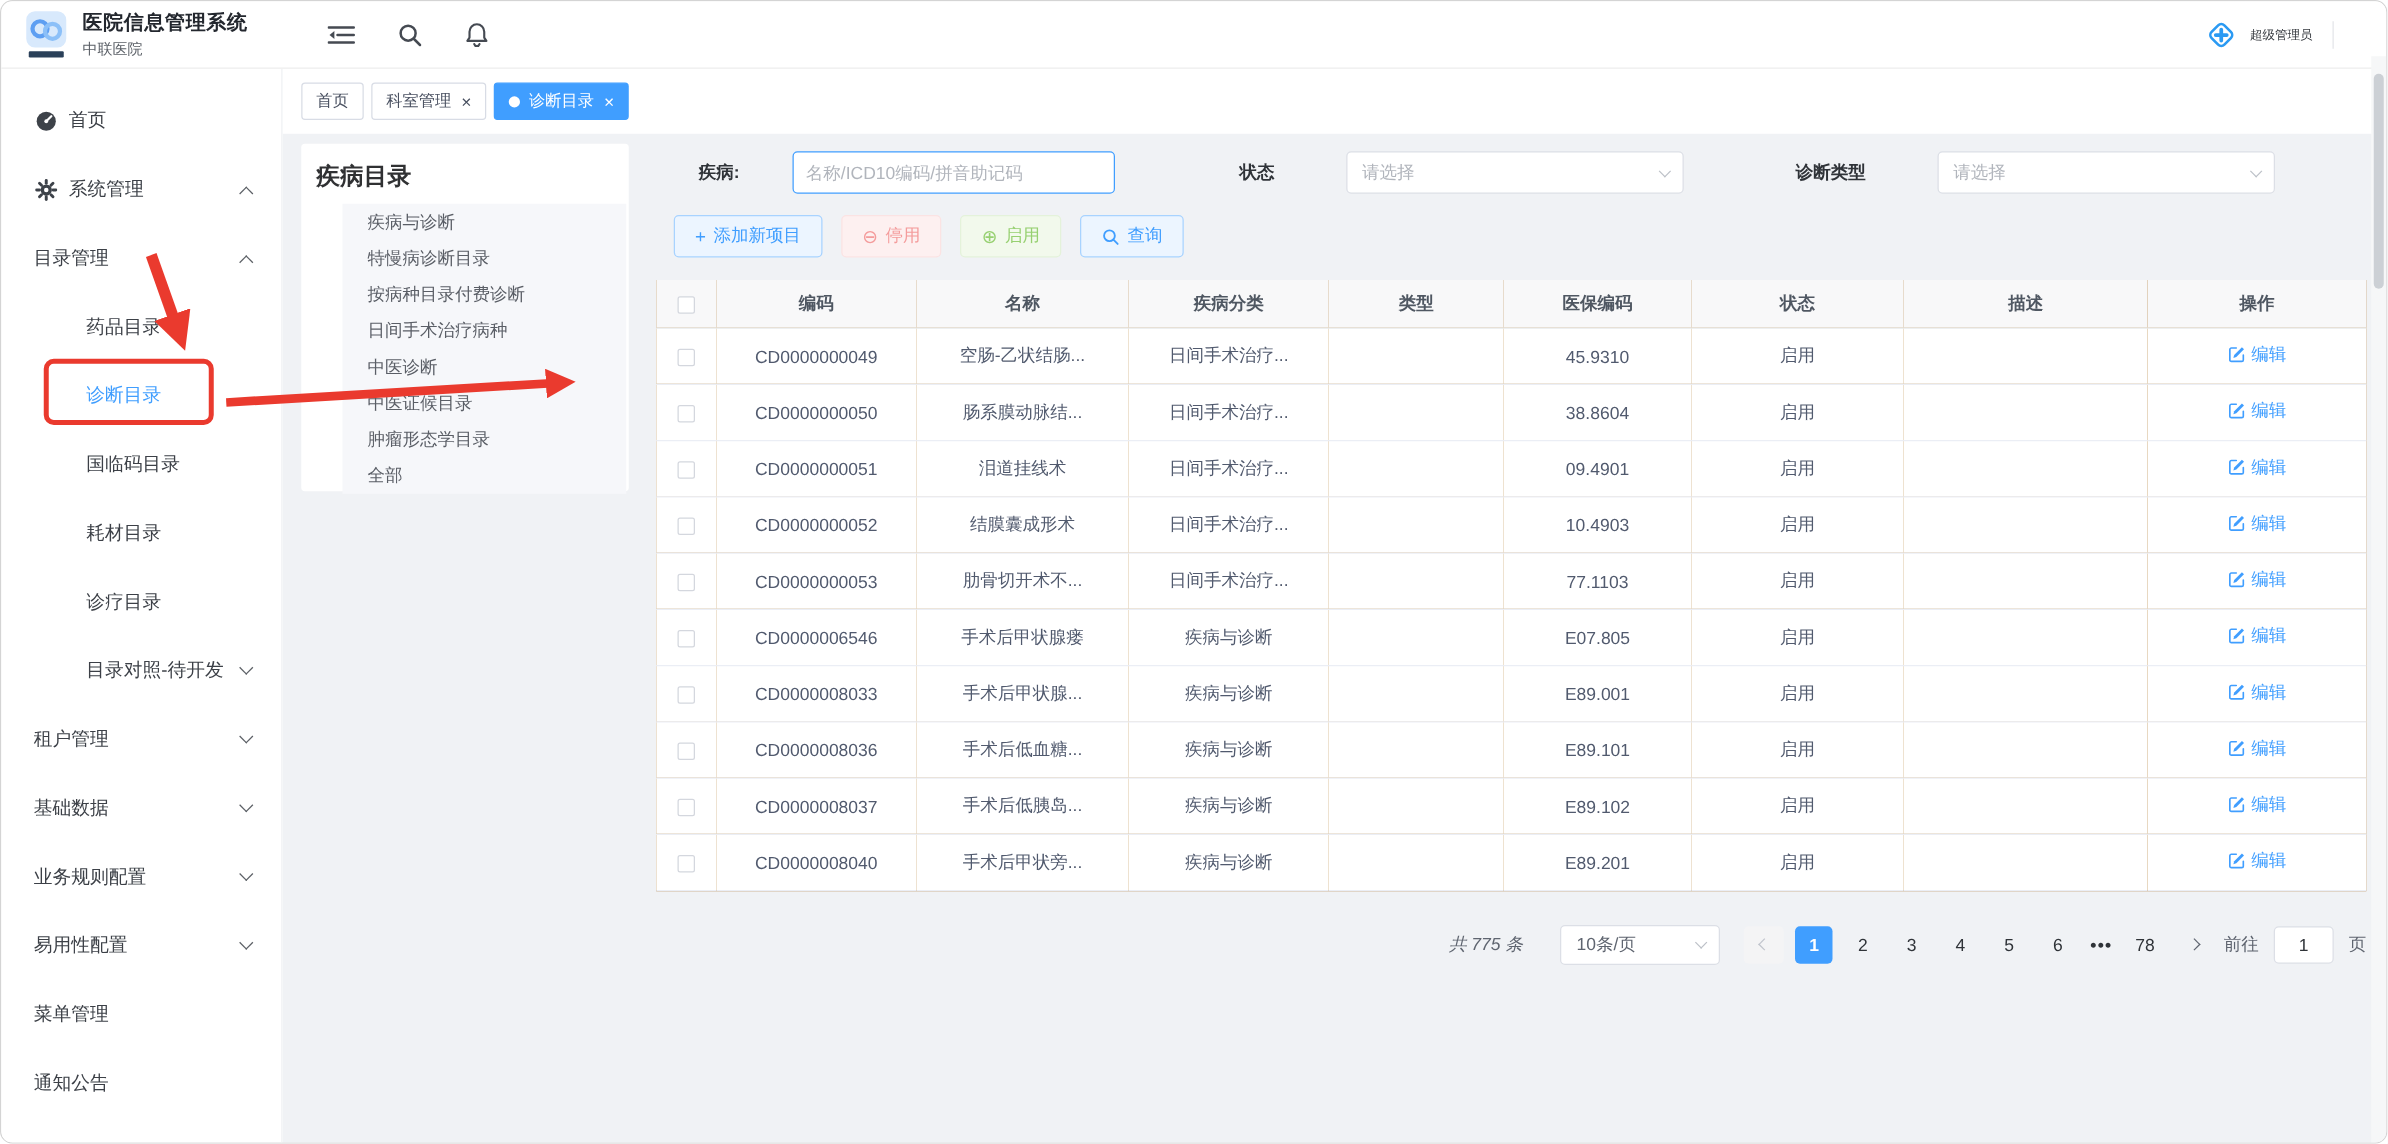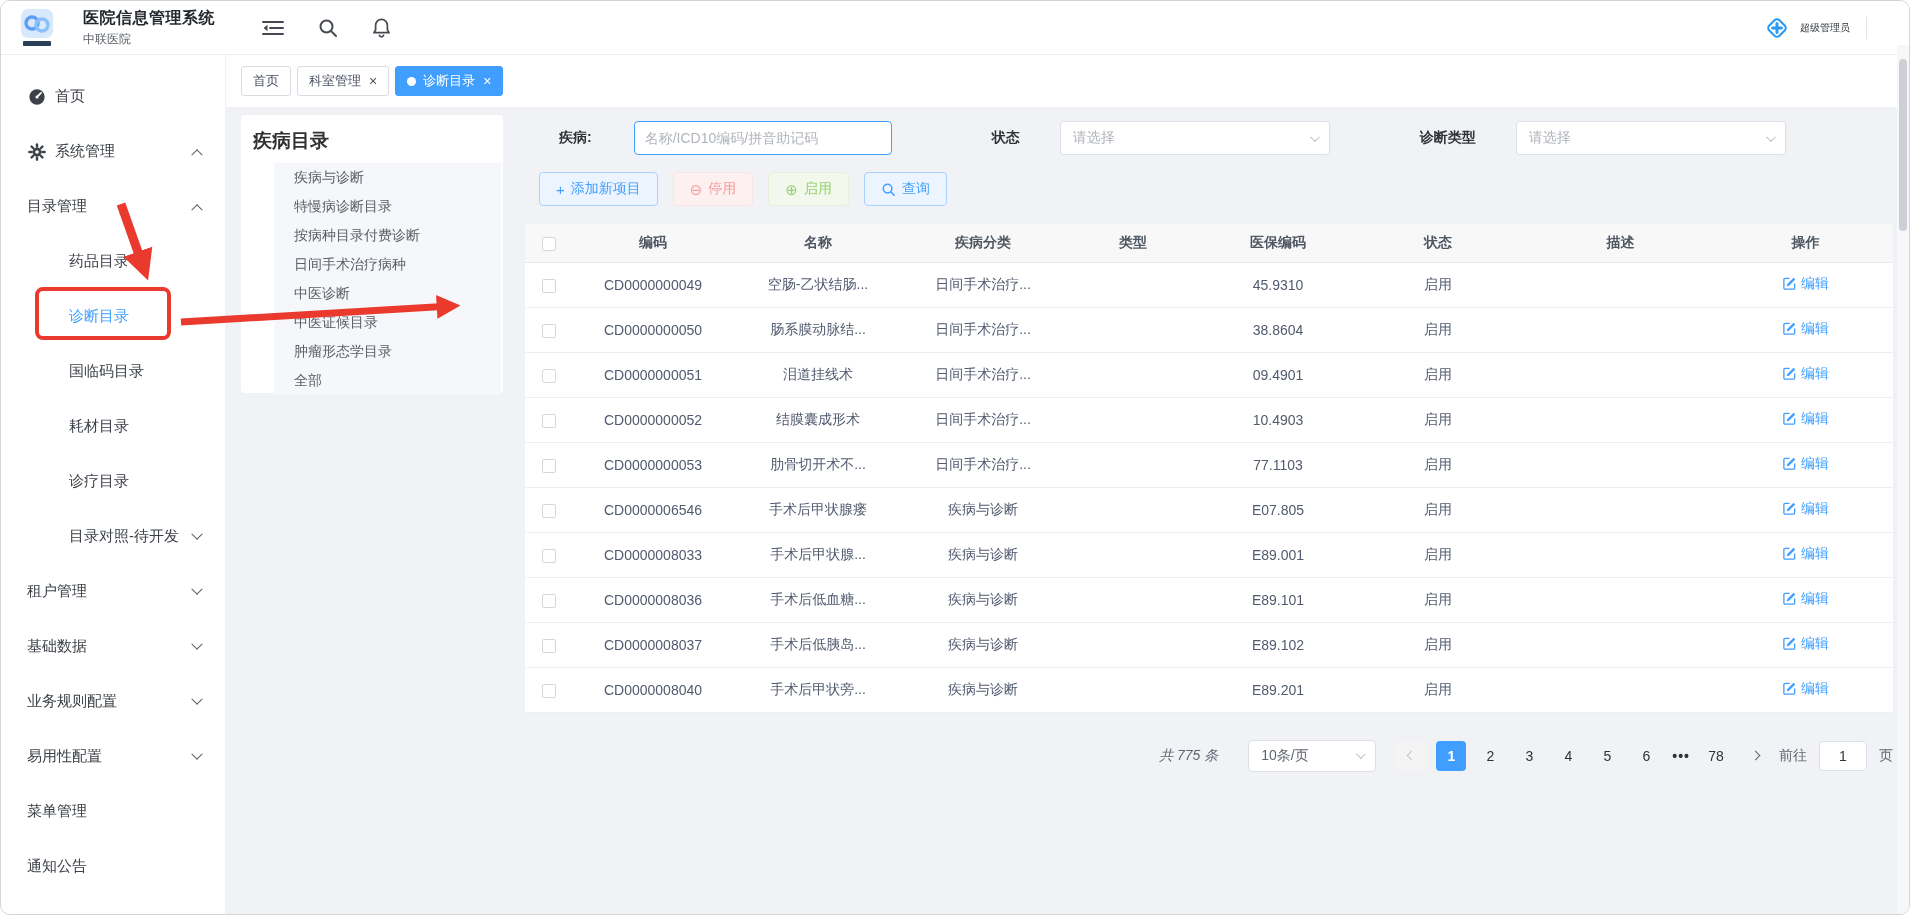--- a/index.html
+++ b/index.html
@@ -1,21 +1,21 @@
 <!DOCTYPE html>
 <html><head>
 <meta charset="utf-8">
 <style>
   * { box-sizing: border-box; margin: 0; padding: 0; }
   html,body { width:1910px; height:915px; background:#fff; font-family:"Liberation Sans","DejaVu Sans",sans-serif; }
   .window { position:relative; width:1910px; height:915px; background:#fff; border:1px solid #d4d4d4; border-radius:10px; overflow:hidden; }
 
   
   .topbar { position:absolute; top:0; left:0; right:0; height:54px; background:#fff; border-bottom:1px solid #ededed; display:flex; align-items:center; z-index:5; }
-  .brand { width:225px; flex:0 0 225px; display:flex; align-items:center; padding-left:16px; gap:26px; }
+  .brand { width:225px; flex:0 0 225px; display:flex; align-items:center; padding-left:16px; gap:9px; }
   .brand-title { font-size:16px; font-weight:700; color:#23272e; letter-spacing:.5px; }
   .brand-sub { font-size:12px; color:#5a5f66; margin-top:2px; }
   .topbar-icons { display:flex; align-items:center; gap:34px; padding-left:36px; }
   .tool-ic { display:inline-flex; cursor:pointer; }
   .topbar-user { margin-left:auto; display:flex; align-items:center; gap:9px; cursor:pointer; }
   .user-name { font-size:10px; color:#33373d; }
   .user-divider { width:1px; height:22px; background:#e3e5e9; margin:0 42px 0 16px; }
 
   
   .sidebar { position:absolute; top:54px; left:0; bottom:0; width:225px; background:#fff; border-right:1px solid #f0f1f4; padding-top:14px; z-index:4; }
@@ -48,21 +48,21 @@
   
   .right-panel { flex:1; min-width:0; }
   .filters { display:flex; align-items:center; margin-top:6px; padding-left:34px; font-size:14px;gap:34px; }
   .f-label { font-weight:700; color:#2f3338; white-space:nowrap; }
   .disease-input { width:258px; height:34px; margin-left:8px; border:1.5px solid #409eff; border-radius:4px; padding:0 10px; font-size:14px; color:#303133; outline:none; font-family:inherit; }
   .disease-input::placeholder { color:#b1b5bc; }
   .select { width:270px; height:34px; background:#fff; border:1px solid #dcdfe6; border-radius:4px; display:flex; align-items:center; justify-content:space-between; padding:0 12px; font-size:14px; color:#b1b5bc; cursor:pointer; }
   .sel-chev { width:7px; height:7px; border-right:1.6px solid #bcc0c7; border-bottom:1.6px solid #bcc0c7; transform:rotate(45deg) translateY(-2px); }
   .ml-status { margin-left:66px; }
   .ml-type { margin-left:56px; }
-  .gap8 { margin-left:6px; }
+  .gap8 { margin-left:23px; }
 
   .actions { display:flex; gap:15px; margin-top:17px; padding-left:14px; }
   .btn { height:34px; padding:0 16px; border-radius:4px; border:1px solid transparent; font-size:14px; display:inline-flex; align-items:center; gap:6px; cursor:pointer; font-family:inherit; background:none; }
   .btn .glyph { font-size:15px; line-height:1; }
   .btn-add, .btn-query { background:#ecf5ff; border-color:#a8d3ff; color:#409eff; }
   .btn-stop { background:#fdf0f0; border-color:#fbe3e3; color:#f49c9c; }
   .btn-start { background:#f2f9ec; border-color:#e4f2da; color:#97d071; }
 
   table.grid { width:100%; border-collapse:collapse; margin-top:18px; font-size:14px; background:#a16207; }
   .grid thead th { height:38px; background:#f8f8f9; color:#4f5762; font-weight:700; text-align:center; border-bottom:1px solid #e8eaec; }

